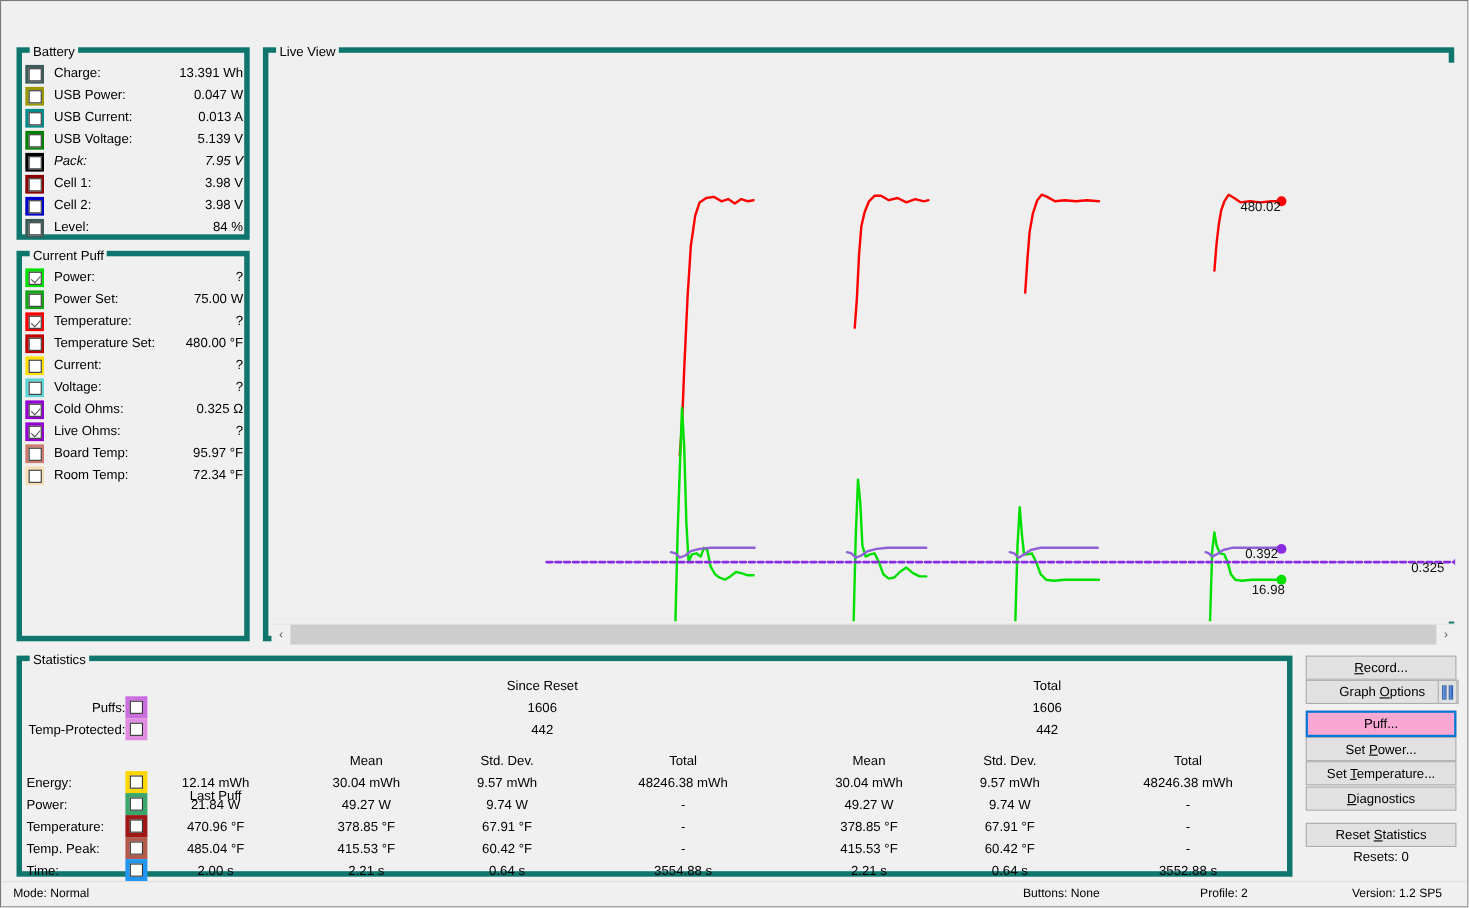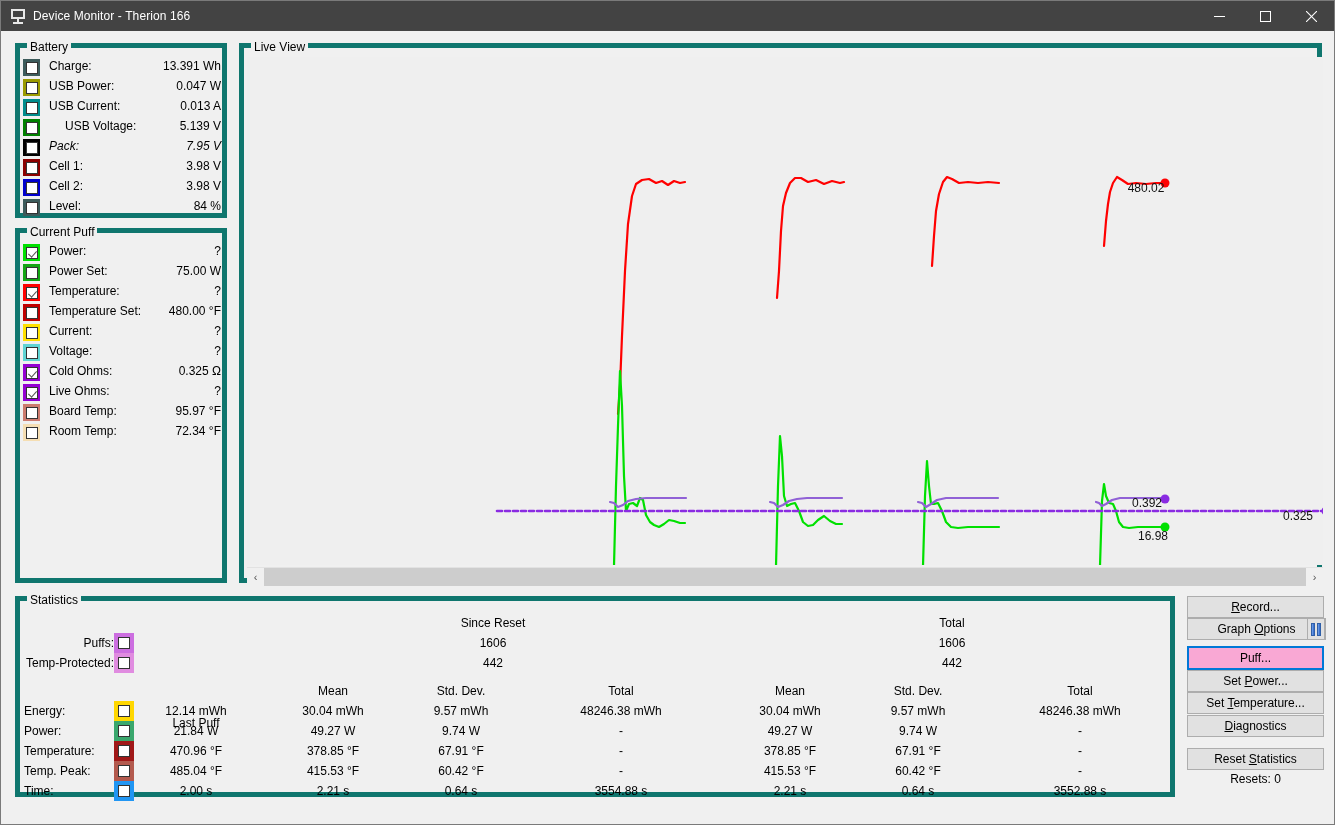--- a/index.html
+++ b/index.html
@@ -176,46 +176,20 @@
     border-top: 1px solid #dcdcdc;
     font-size: 11px;
   }
   #statusbar .sb { position: absolute; top: 4px; white-space: nowrap; }
 </style>
 </head>
 <body>
 
 <div id="app">
 
-  <div id="titlebar">
-    <div id="title-icon">
-      <div class="scr"></div>
-        <div class="stand"></div>
-        <div class="base"></div>
-    </div>
-    <div id="title-text">Device Monitor - Therion 166</div>
-    <div id="winbtns">
-      <div class="winbtn">
-        <svg width="11" height="11" viewBox="0 0 11 11">
-            <line x1="0" y1="5.5" x2="11" y2="5.5" stroke="#fff" stroke-width="1"></line>
-          </svg>
-      </div>
-      <div class="winbtn">
-        <svg width="11" height="11" viewBox="0 0 11 11">
-            <rect x="0.5" y="0.5" width="10" height="10" fill="none" stroke="#fff" stroke-width="1"></rect>
-          </svg>
-      </div>
-      <div class="winbtn">
-        <svg width="11" height="11" viewBox="0 0 11 11">
-            <line x1="0" y1="0" x2="11" y2="11" stroke="#fff" stroke-width="1.1"></line>
-            <line x1="11" y1="0" x2="0" y2="11" stroke="#fff" stroke-width="1.1"></line>
-          </svg>
-      </div>
-    </div>
-  </div>
 
   <div class="groupbox" style="left:14px; top:42px; width:212px; height:175px;">
     <div class="group-legend">Battery</div>
     <div id="battery-rows">
         <div class="vrow" style="left: 3px; top: 11px; width: 204px;">
           <div class="cbwrap" style="background: rgb(60, 91, 91);">
             <div class="cbox"></div>
           </div>
           <span class="vlabel">Charge:</span>
           <span class="vval" style="right: 6px;">13.391 Wh</span>
@@ -227,21 +201,21 @@
           <span class="vlabel">USB Power:</span>
           <span class="vval" style="right: 6px;">0.047 W</span>
         </div>
         <div class="vrow" style="left: 3px; top: 51px; width: 204px;">
           <div class="cbwrap" style="background: rgb(0, 139, 139);">
             <div class="cbox"></div>
           </div>
           <span class="vlabel">USB Current:</span>
           <span class="vval" style="right: 6px;">0.013 A</span>
         </div>
-        <div class="vrow" style="left: 3px; top: 71px; width: 204px; gap: 16px;">
+        <div class="vrow" style="left: 3px; top: 71px; width: 204px;">
           <div class="cbwrap" style="background: rgb(0, 128, 0);">
             <div class="cbox"></div>
           </div>
           <span class="vlabel">USB Voltage:</span>
           <span class="vval" style="right: 6px;">5.139 V</span>
         </div>
         <div class="vrow" style="left: 3px; top: 91px; width: 204px; font-style: italic;">
           <div class="cbwrap" style="background: rgb(0, 0, 0);">
             <div class="cbox"></div>
           </div>
@@ -514,14 +488,20 @@
 
     <div class="btn" style="left:1186px; top:747px; width:137px;">
       <span>
         <span>Reset </span><span class="ul">S</span><span>tatistics</span>
       </span>
     </div>
 
     <div style="position:absolute; left:1186px; top:771px; width:137px; text-align:center; font-size:12px;">Resets: 0</div>
   </div>
 
+  <div id="statusbar">
+    <div class="sb" style="left:10px;">Mode: Normal</div>
+    <div class="sb" style="left:928px;">Buttons: None</div>
+    <div class="sb" style="left:1089px;">Profile: 2</div>
+    <div class="sb" style="left:1227px;">Version: 1.2 SP5</div>
+  </div>
 
 </div>
 
 </body></html>

